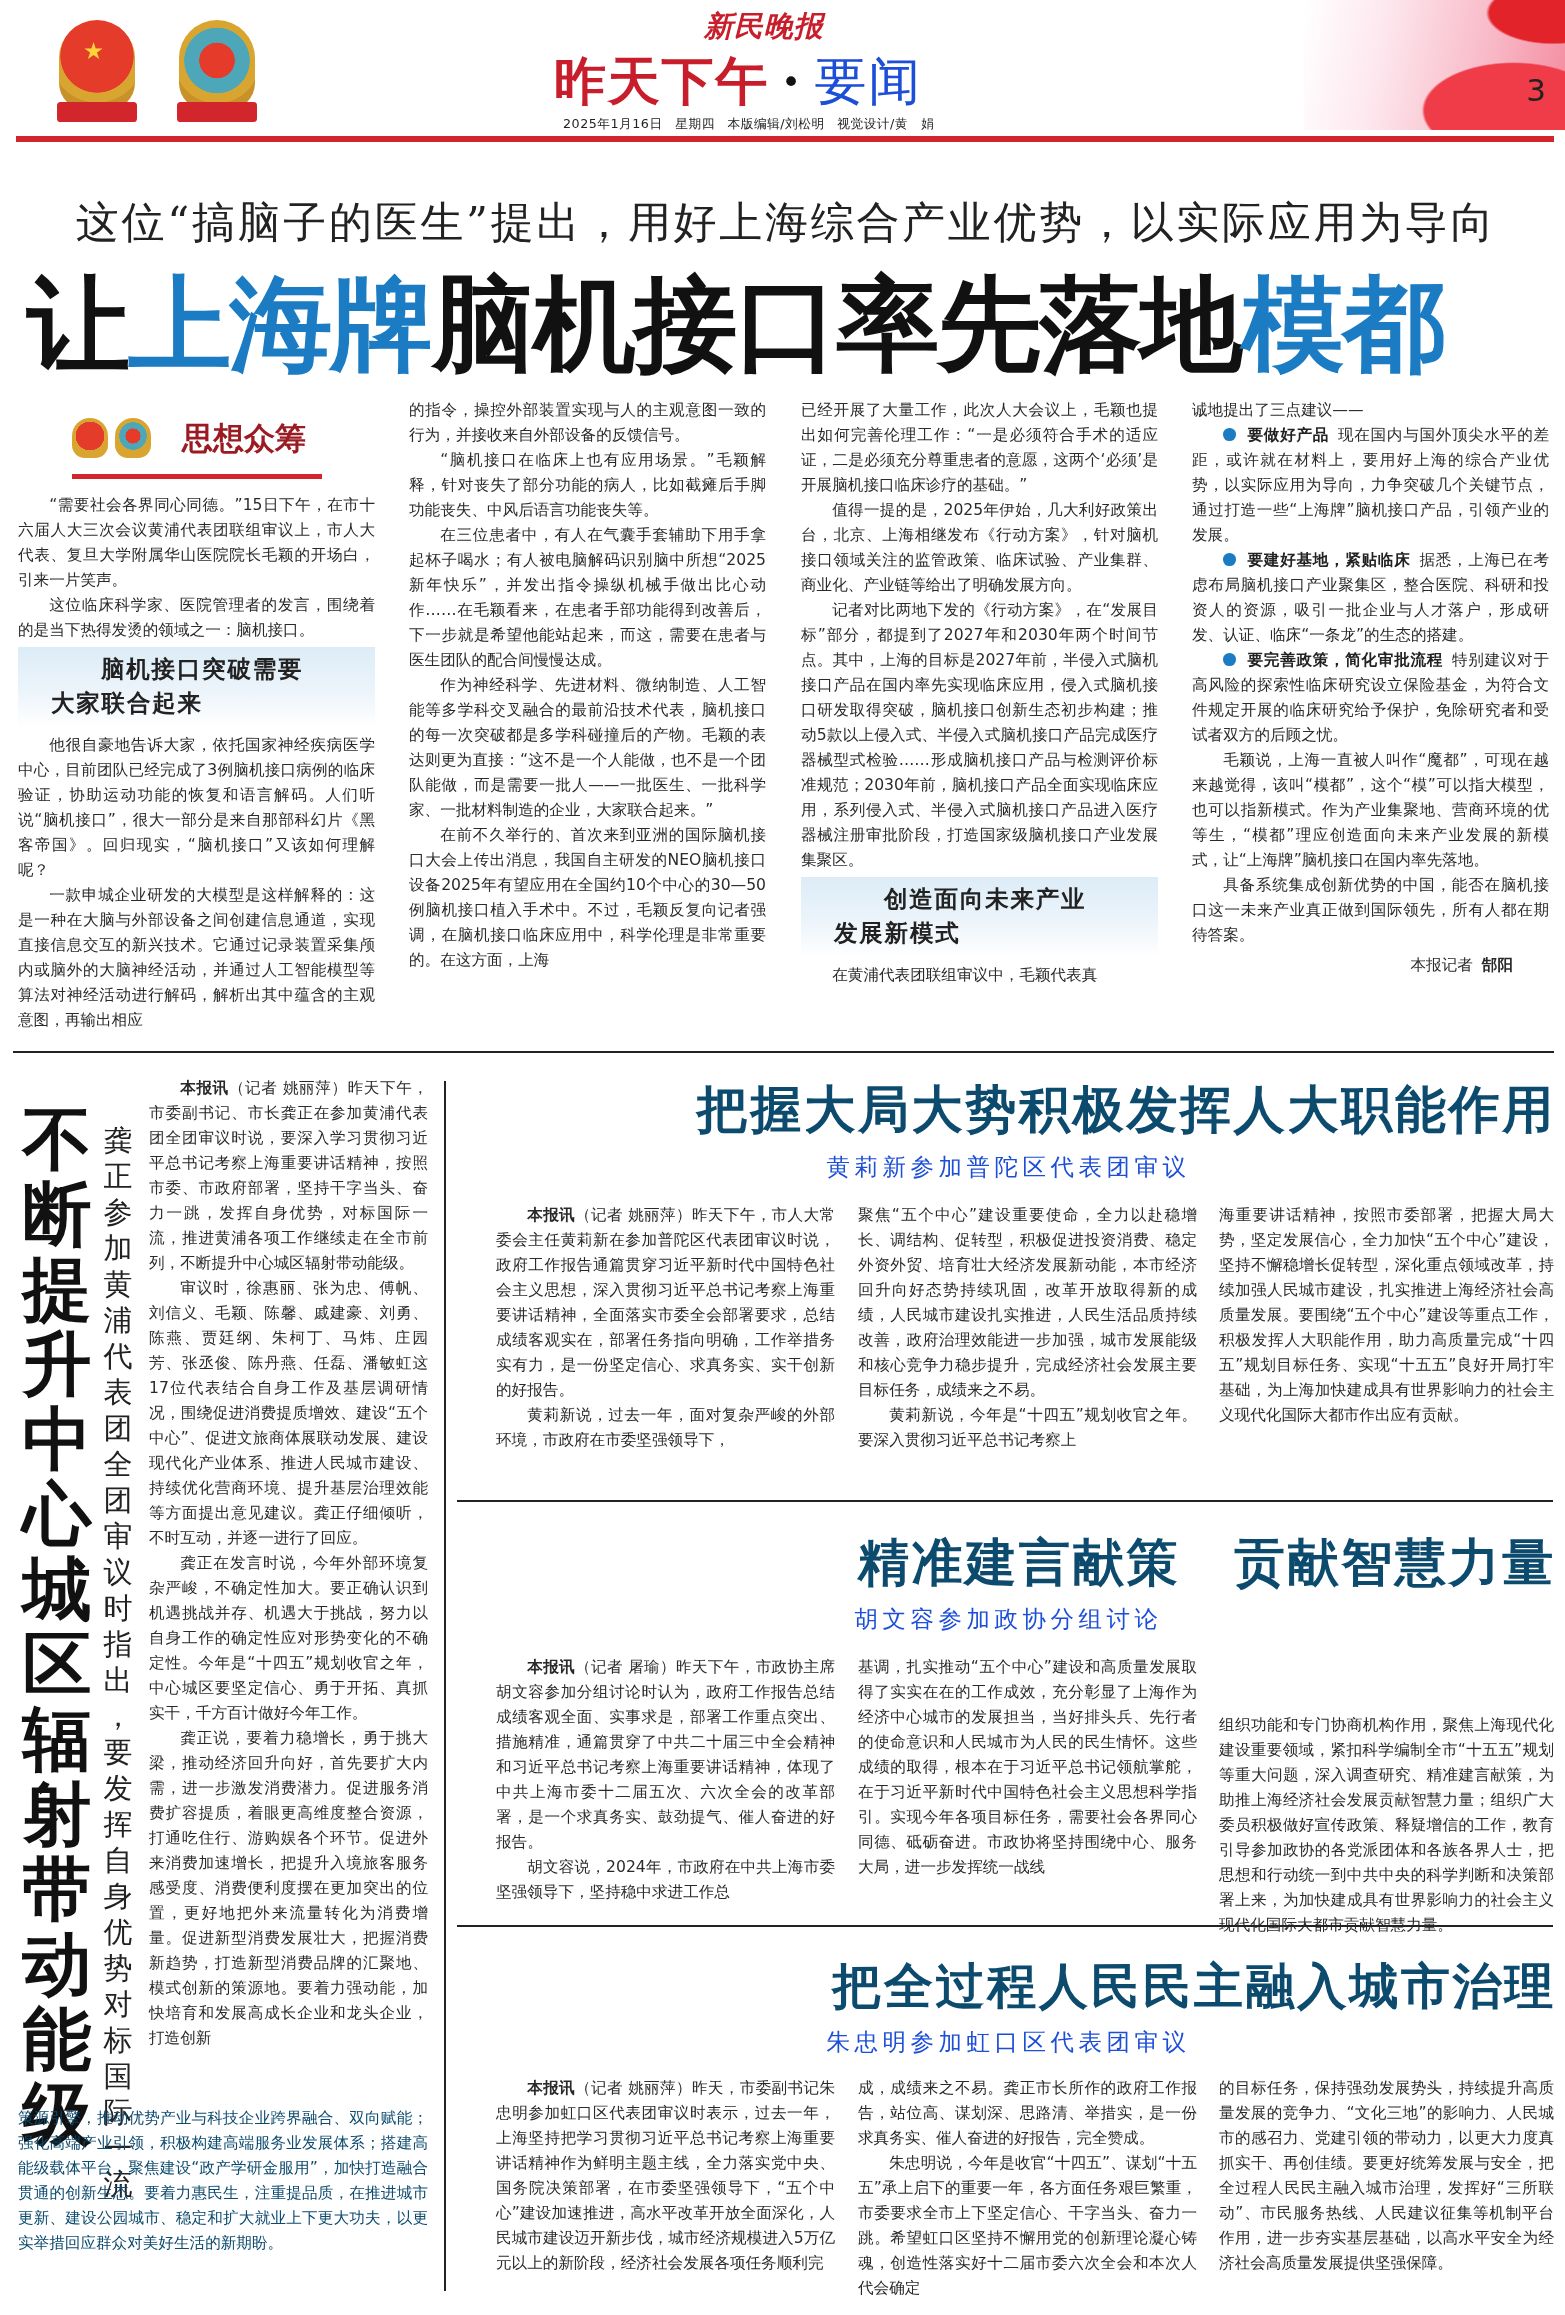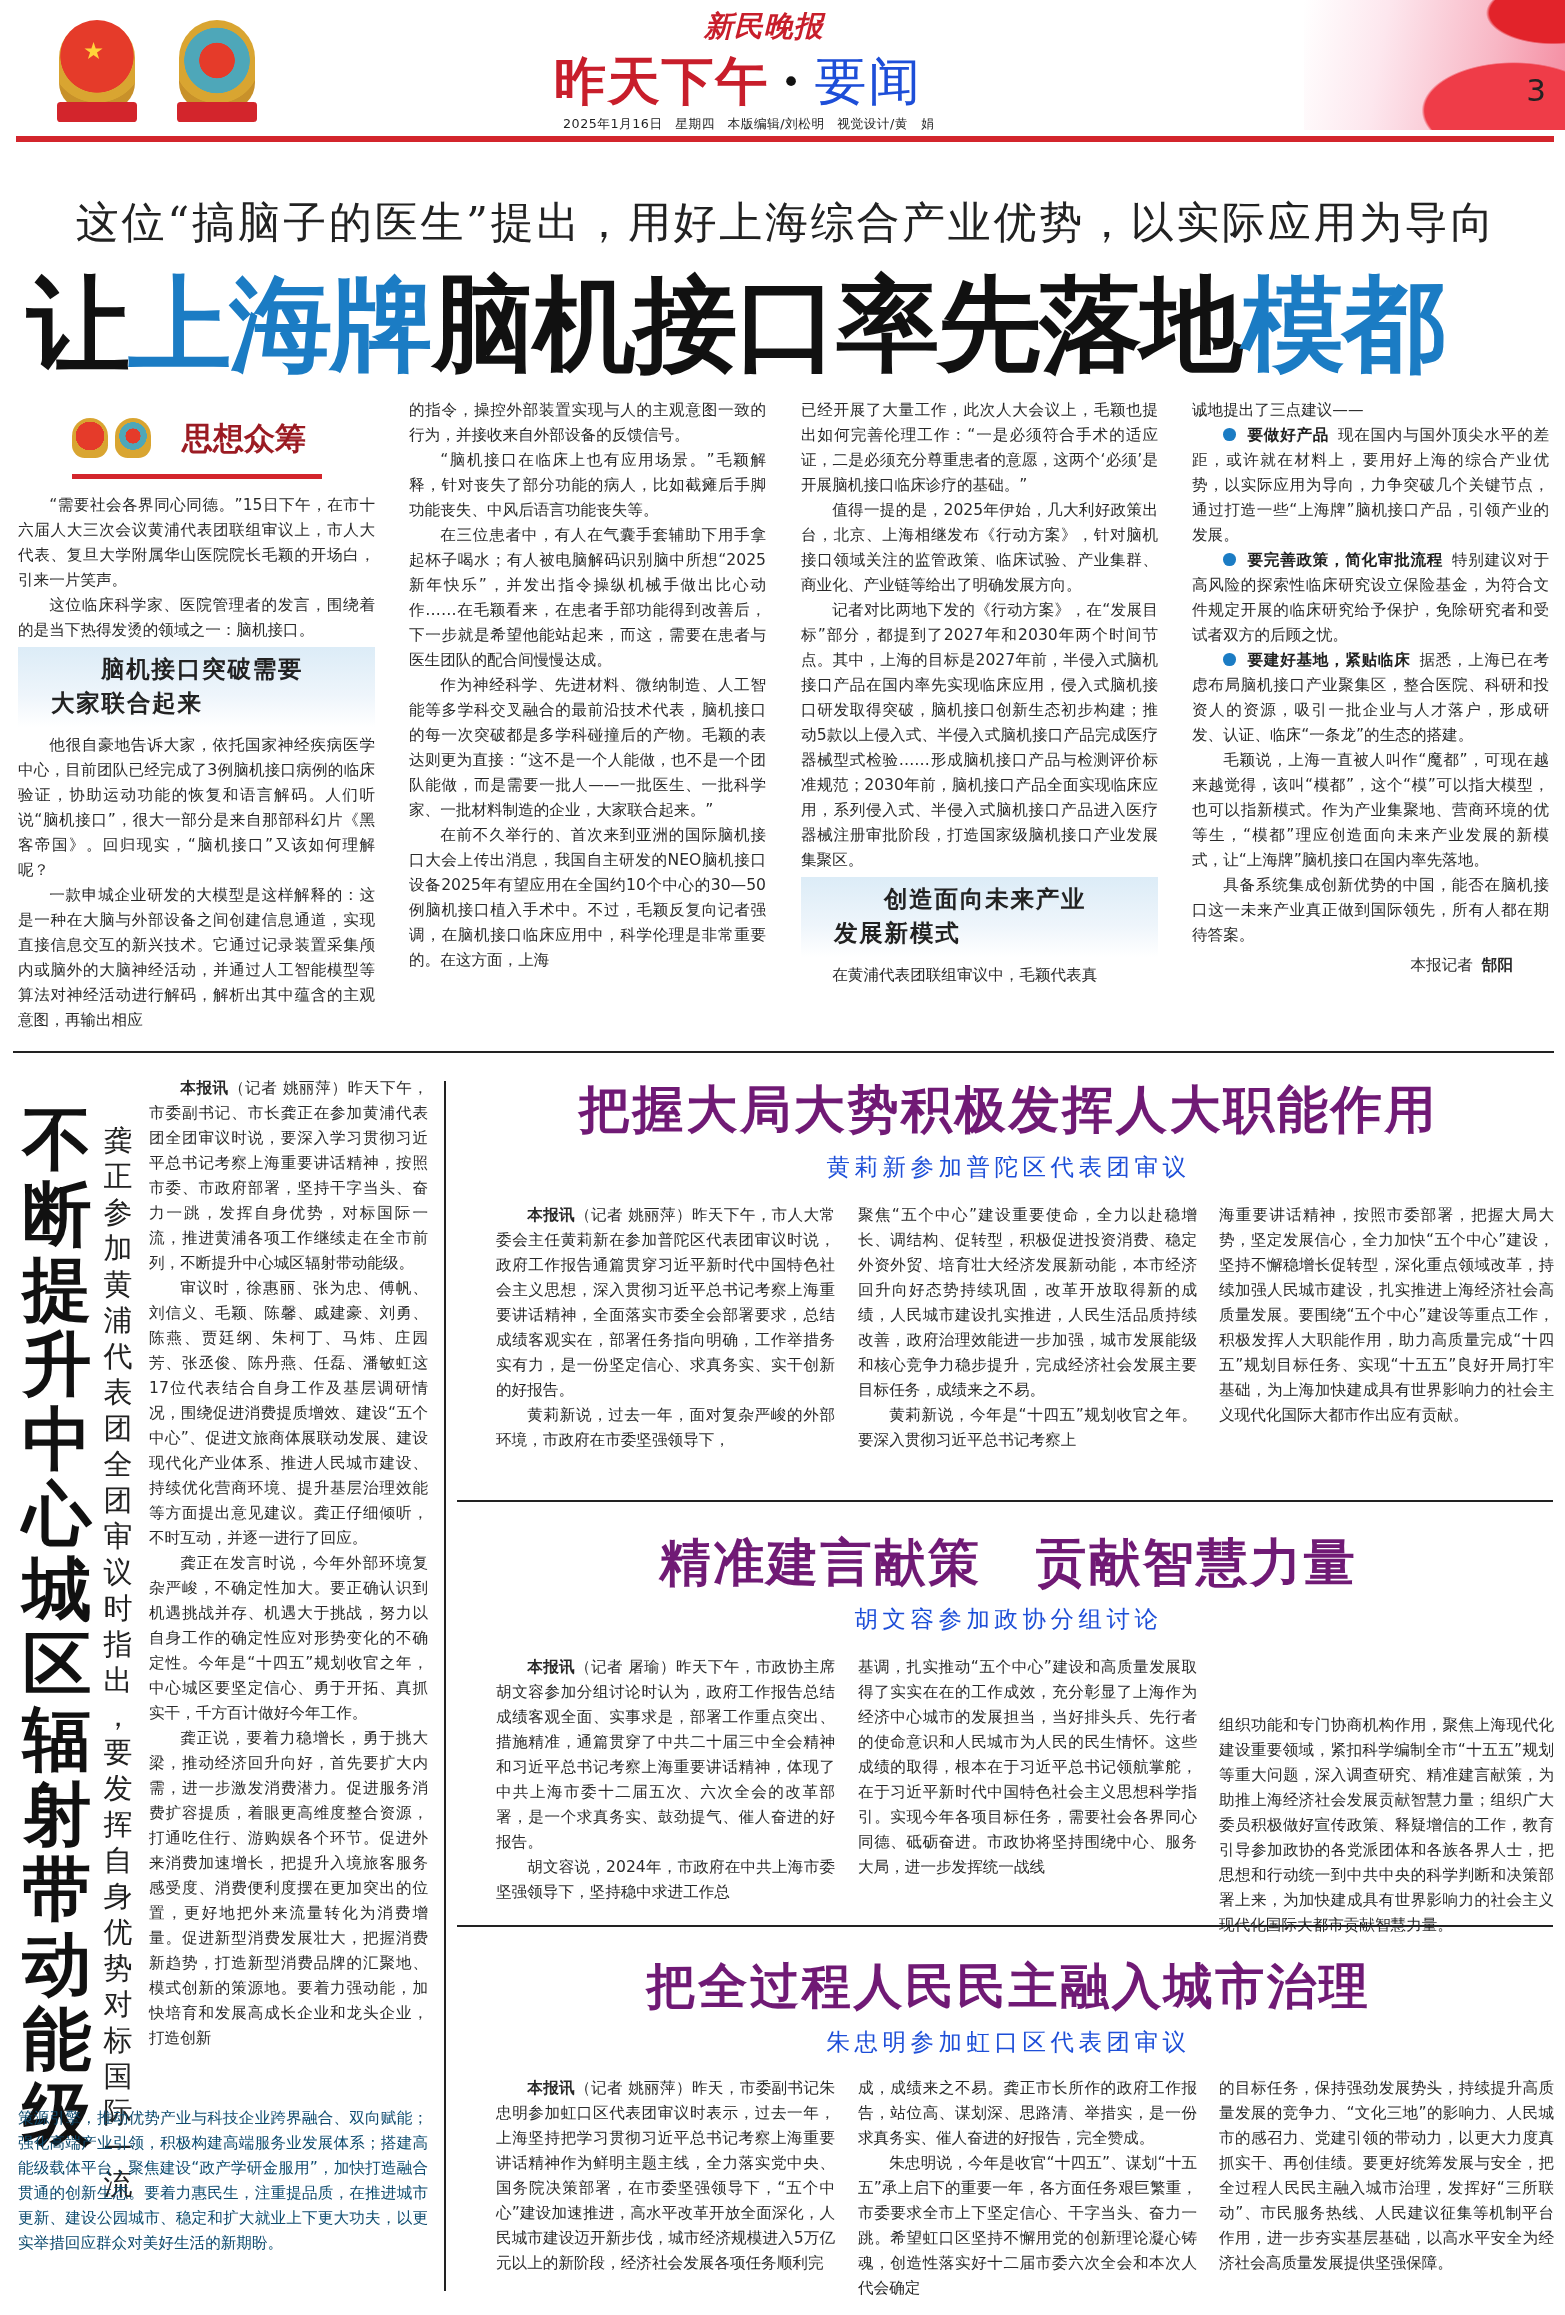--- a/index.html
+++ b/index.html
@@ -60,21 +60,21 @@
   
   .vert-title { position: absolute; left: 20px; top: 1102px; width: 74px; font-size: 69px; font-weight: bold; line-height: 75px; color: #111; text-align: center; }
   .vert-sub { position: absolute; left: 101px; top: 1122px; width: 34px; font-family: "DejaVu Serif", serif; font-size: 29px; line-height: 36px; color: #222; text-align: center; }
   .left-body { position: absolute; left: 149px; top: 1076px; width: 279px; font-size: 15.6px; line-height: 25px; color: #2a2a2a; text-align: justify; }
   .left-body p { text-indent: 2em; }
   .left-body b { font-weight: bold; }
   .left-bottom { position: absolute; left: 18px; top: 2106px; width: 410px; font-size: 15.6px; line-height: 25px; color: #0c4a6e; text-align: justify; }
   .vsep { position: absolute; left: 444px; top: 1081px; width: 1.8px; height: 1210px; background: #222; }
 
   
-  .story-head { position: absolute; left: 461px; width: 1095px; text-align: center; font-family: "DejaVu Serif", serif; font-weight: bold; color: #701a75; letter-spacing: 2.7px; white-space: nowrap; }
+  .story-head { position: absolute; left: 461px; width: 1095px; text-align: right; font-family: "DejaVu Serif", serif; font-weight: bold; color: #0c4a6e; letter-spacing: 2.7px; white-space: nowrap; }
   .story-sub { position: absolute; left: 461px; width: 1095px; text-align: center; font-family: "DejaVu Serif", serif; font-size: 23.5px; color: #1d4ed8; letter-spacing: 4.5px; }
   .rcol { position: absolute; font-size: 15.6px; line-height: 25px; color: #2a2a2a; text-align: justify; width: 222px; }
   .rcol p { text-indent: 2em; }
   .rcol p.noindent { text-indent: 0; }
   .rcol b { font-weight: bold; }
   .hrule { position: absolute; left: 457px; width: 1096px; height: 1.8px; background: #222; }
 </style>
 </head>
 <body>
 
@@ -138,22 +138,22 @@
   <div class="subhead">
     <span class="l1">创造面向未来产业</span>
     <span class="l2">发展新模式</span>
   </div>
   <p>在黄浦代表团联组审议中，毛颖代表真</p>
 </div>
 
 <div class="col col4">
   <p class="noindent">诚地提出了三点建议——</p>
   <p class="bullet-item"><span class="bullet-dot"></span><b>要做好产品</b><span>现在国内与国外顶尖水平的差距，或许就在材料上，要用好上海的综合产业优势，以实际应用为导向，力争突破几个关键节点，通过打造一些“上海牌”脑机接口产品，引领产业的发展。</span></p>
+  <p class="bullet-item"><span class="bullet-dot"></span><b>要建好基地，紧贴临床</b><span>据悉，上海已在考虑布局脑机接口产业聚集区，整合医院、科研和投资人的资源，吸引一批企业与人才落户，形成研发、认证、临床“一条龙”的生态的搭建。</span></p>
   <p class="bullet-item"><span class="bullet-dot"></span><b>要完善政策，简化审批流程</b><span>特别建议对于高风险的探索性临床研究设立保险基金，为符合文件规定开展的临床研究给予保护，免除研究者和受试者双方的后顾之忧。</span></p>
-  <p class="bullet-item"><span class="bullet-dot"></span><b>要建好基地，紧贴临床</b><span>据悉，上海已在考虑布局脑机接口产业聚集区，整合医院、科研和投资人的资源，吸引一批企业与人才落户，形成研发、认证、临床“一条龙”的生态的搭建。</span></p>
   <p>毛颖说，上海一直被人叫作“魔都”，可现在越来越觉得，该叫“模都”，这个“模”可以指大模型，也可以指新模式。作为产业集聚地、营商环境的优等生，“模都”理应创造面向未来产业发展的新模式，让“上海牌”脑机接口在国内率先落地。</p>
   <p>具备系统集成创新优势的中国，能否在脑机接口这一未来产业真正做到国际领先，所有人都在期待答案。</p>
   <div class="byline"><span>本报记者</span><b>郜阳</b></div>
 </div>
 
 <div class="mid-rule"></div>
 
 <div class="vert-title">
   <div>不</div>
   <div>断</div>

